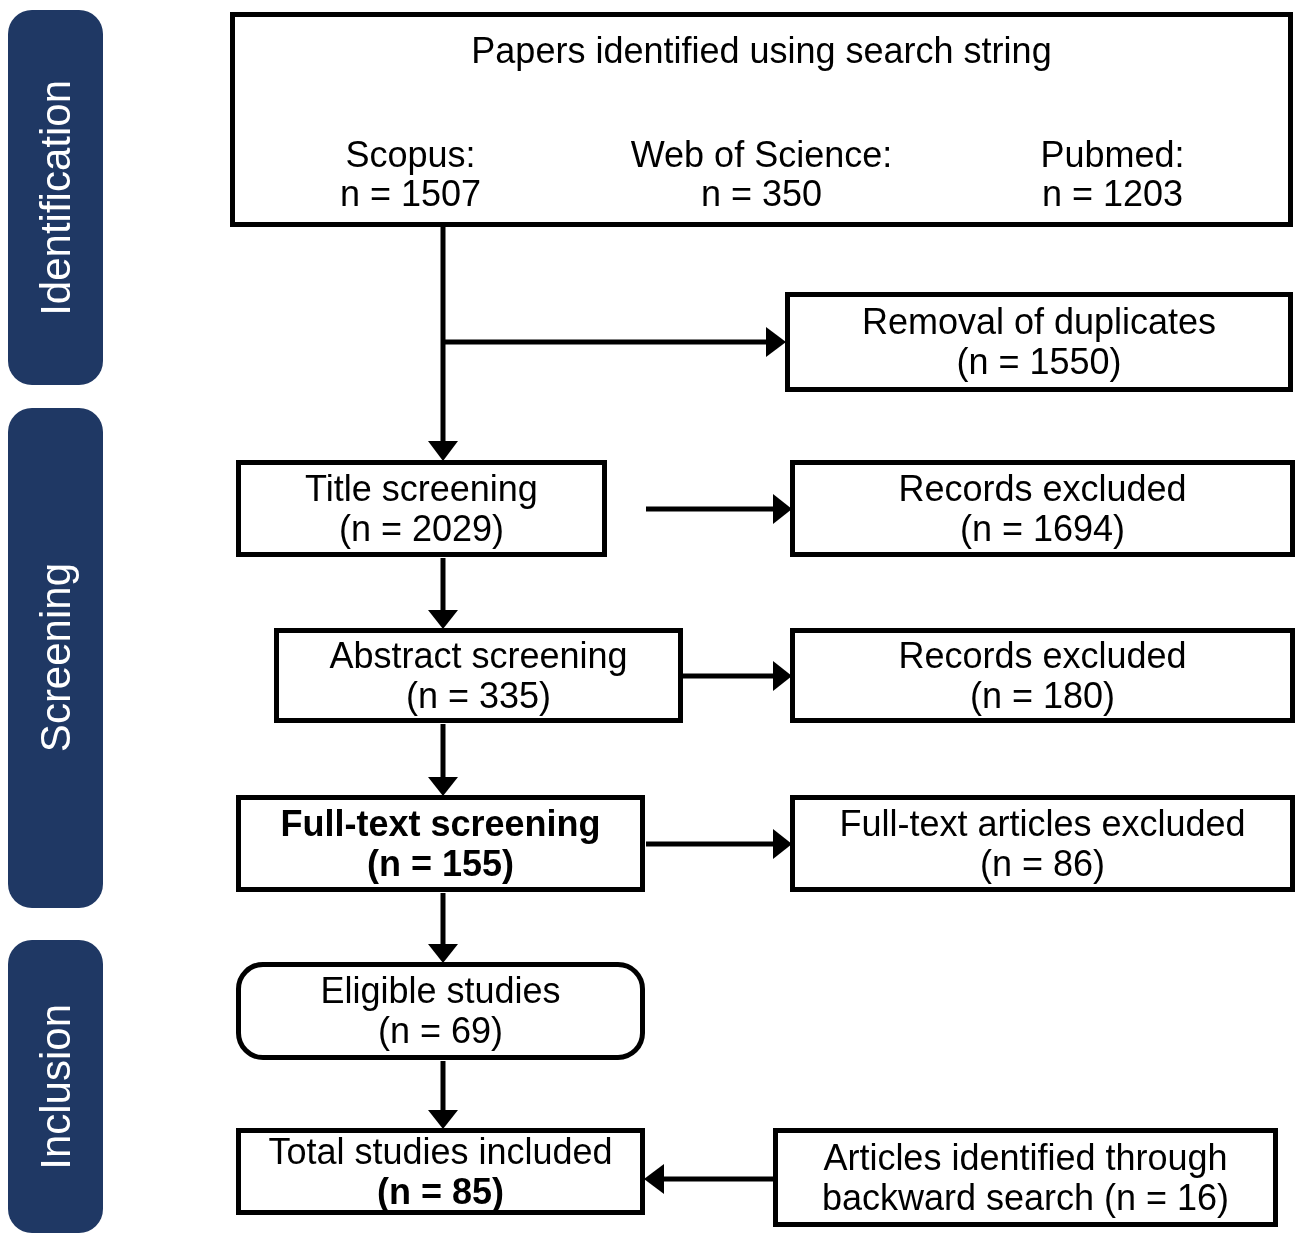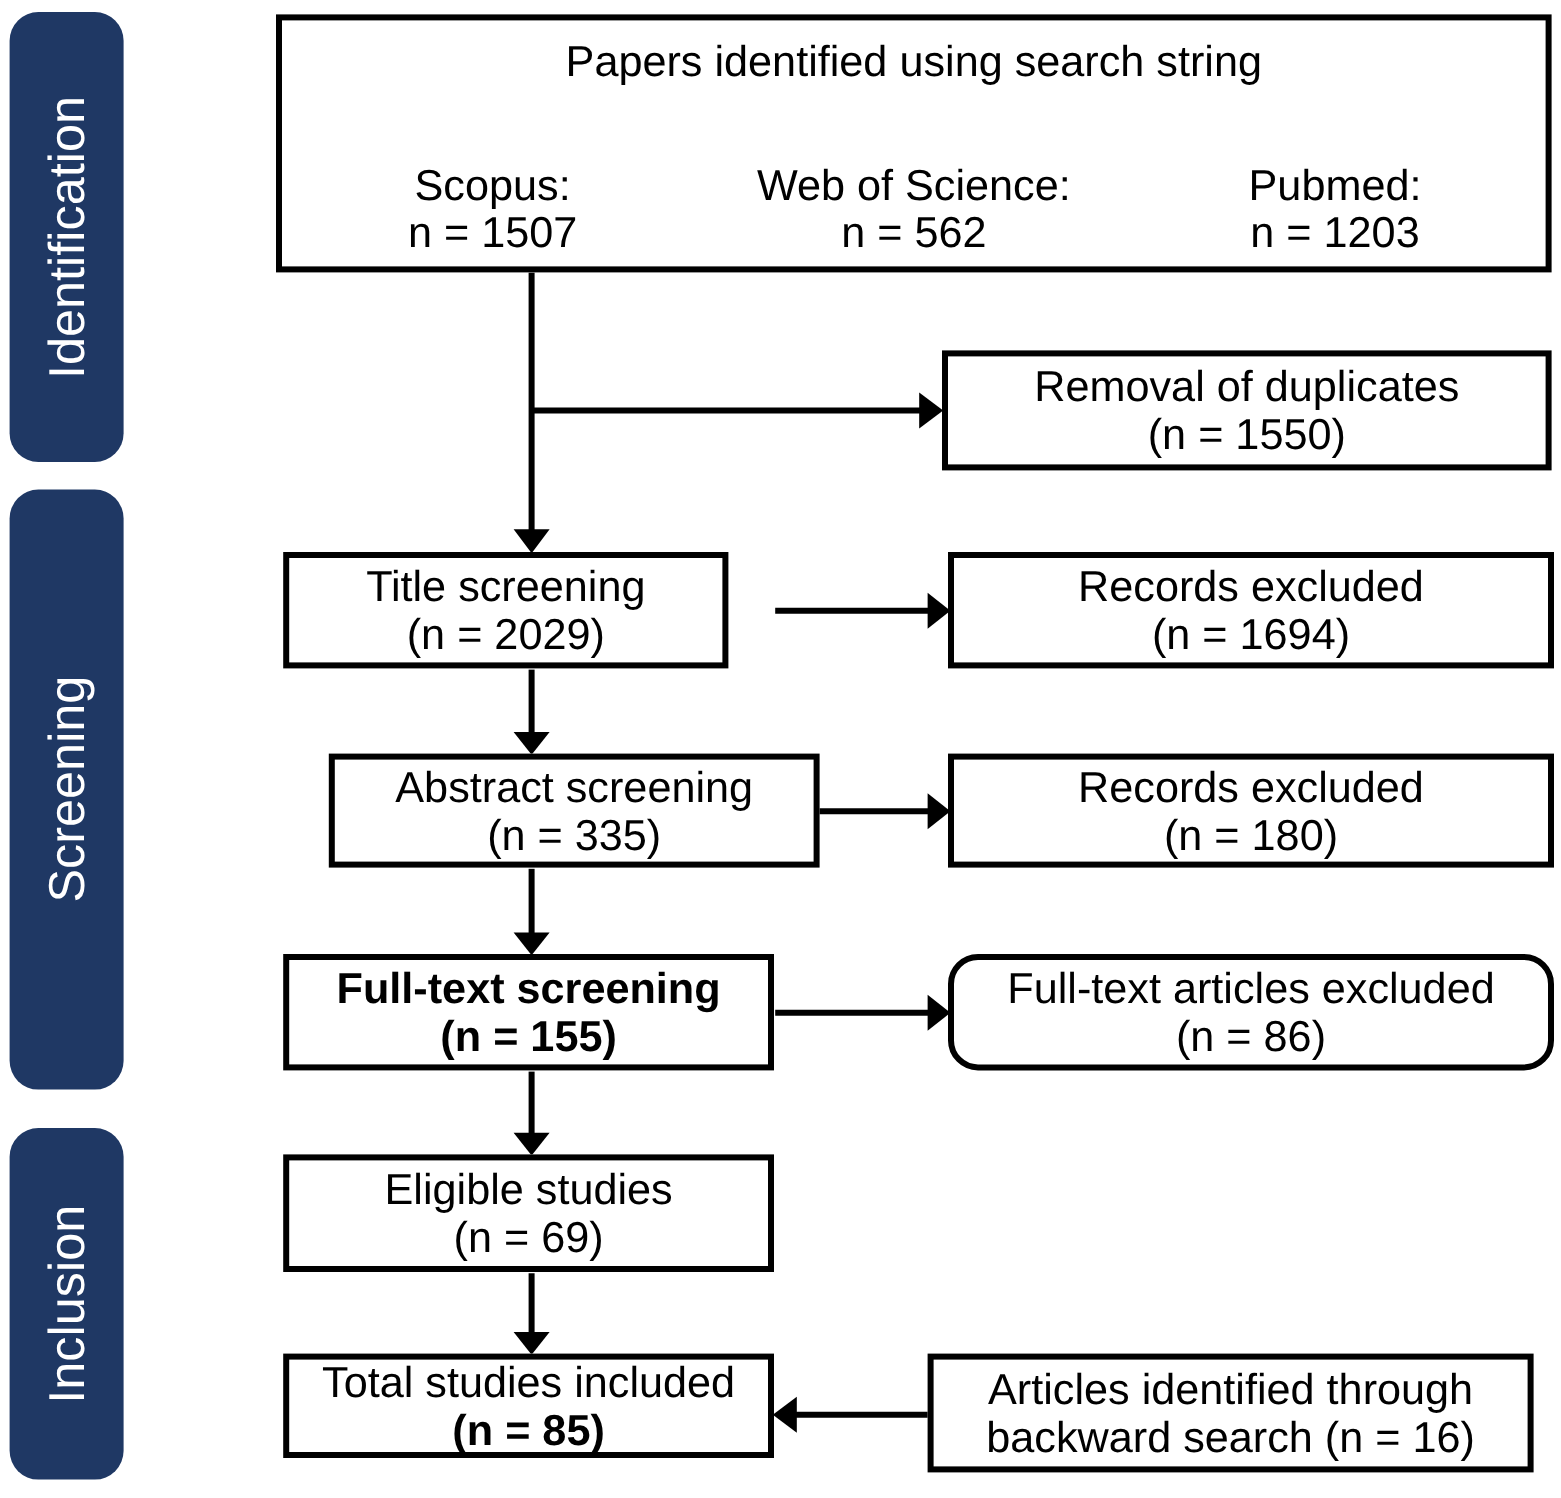--- a/index.html
+++ b/index.html
@@ -72,28 +72,28 @@
     display: flex;
     width: 100%;
     margin-top: 64px;
   }
   .box-top .source { flex: 1 1 0; text-align: center; }
 
   
   .box-title-screening    { left: 236px; top: 460px;  width: 371px; height: 97px; }
   .box-abstract-screening { left: 236px; top: 628px;  width: 409px; height: 95px; margin-left: 38px; }
   .box-fulltext-screening { left: 236px; top: 795px;  width: 409px; height: 97px; font-weight: bold; }
-  .box-eligible           { left: 236px; top: 962px;  width: 409px; height: 98px; }
+  .box-eligible           { left: 236px; top: 962px;  width: 409px; height: 98px; border-radius: 27px; }
   .box-total-included     { left: 236px; top: 1128px; width: 409px; height: 87px; }
 
   
   .box-duplicates         { left: 785px; top: 292px;  width: 508px; height: 100px; }
   .box-excluded-title     { left: 790px; top: 460px;  width: 505px; height: 97px; }
   .box-excluded-abstract  { left: 790px; top: 628px;  width: 505px; height: 95px; }
-  .box-fulltext-excluded  { left: 790px; top: 795px;  width: 505px; height: 97px; border-radius: 25px; }
+  .box-fulltext-excluded  { left: 790px; top: 795px;  width: 505px; height: 97px; }
   .box-backward-search    { left: 773px; top: 1128px; width: 505px; height: 99px; }
 </style>
 </head>
 <body>
 
 <div class="canvas">
 
   <svg class="arrows" viewBox="0 0 1301 1248" xmlns="http://www.w3.org/2000/svg">
     <g stroke="#000000" stroke-width="5" fill="none">
 
@@ -143,21 +143,21 @@
 
   <div class="box box-top">
     <div class="line">Papers identified using search string</div>
     <div class="sources">
       <div class="source">
         <div class="line">Scopus:</div>
         <div class="line">n = 1507</div>
       </div>
       <div class="source">
         <div class="line">Web of Science:</div>
-        <div class="line">n = 562</div>
+        <div class="line">n = 350</div>
       </div>
       <div class="source">
         <div class="line">Pubmed:</div>
         <div class="line">n = 1203</div>
       </div>
     </div>
   </div>
 
   <div class="box box-duplicates">
     <div class="line">Removal of duplicates</div>

